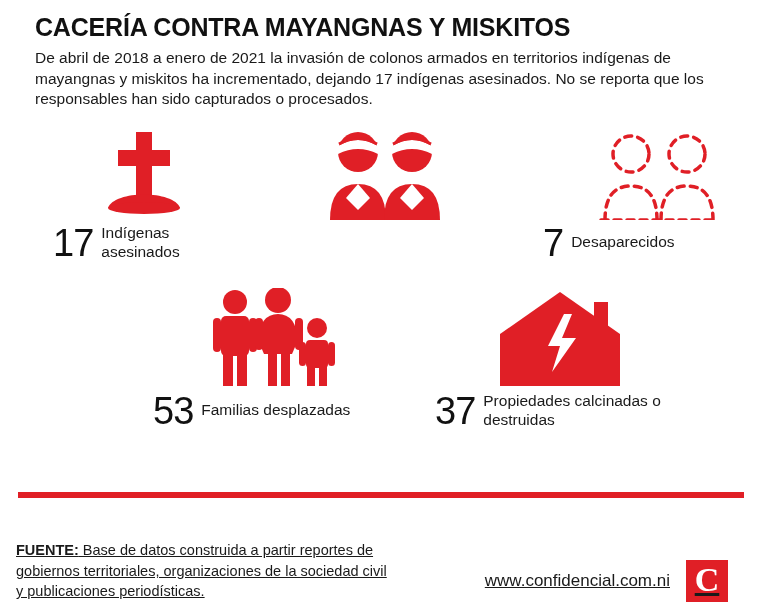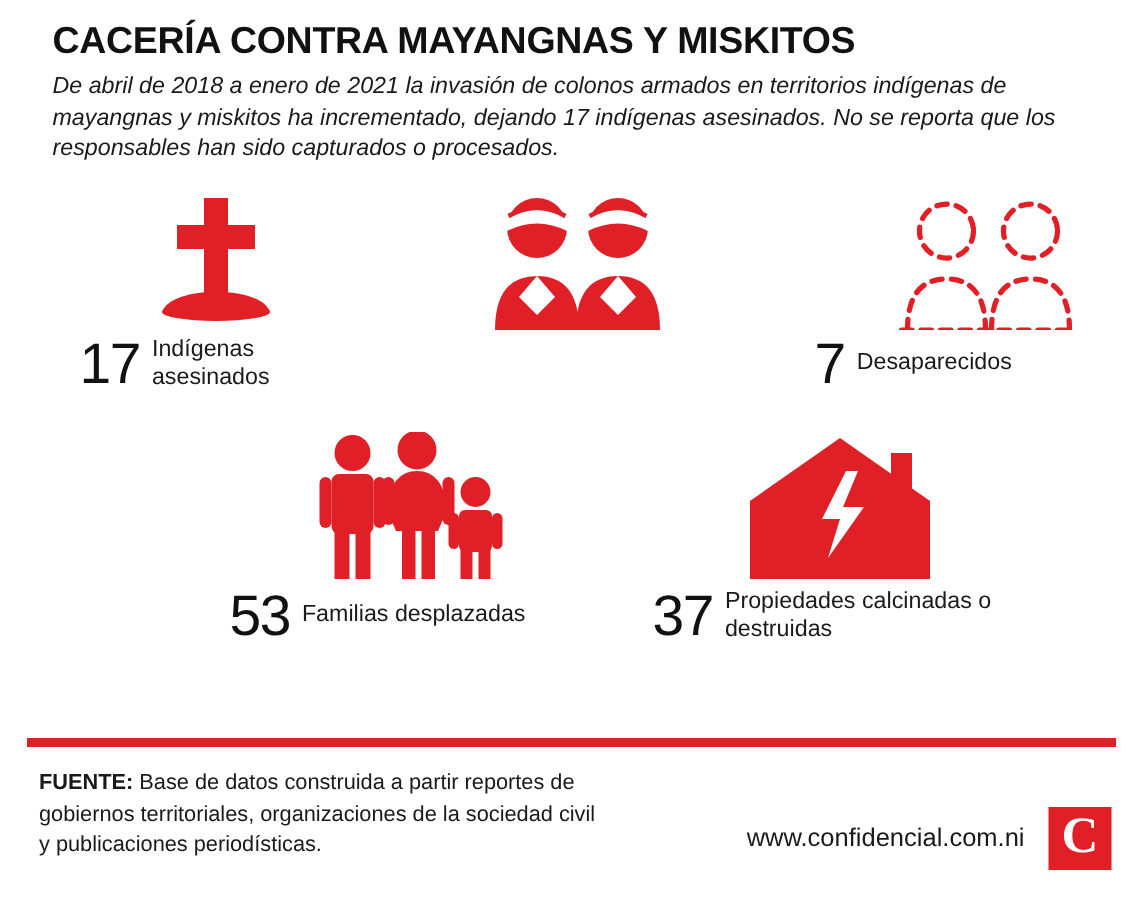--- a/index.html
+++ b/index.html
@@ -28,21 +28,20 @@
     line-height: 1.05;
     margin: 0 0 8px 0;
     color: #111111;
   }
   .standfirst {
     font-size: 15.5px;
     line-height: 1.32;
     margin: 0;
     color: #1a1a1a;
     max-width: 730px;
-    font-style: italic;
   }
 
   
   .stats {
     position: relative;
     margin-top: 18px;
     height: 340px;
   }
   .stat {
     position: absolute;
@@ -91,41 +90,42 @@
   .rule {
     position: absolute;
     left: 18px;
     right: 18px;
     top: 492px;
     height: 6px;
     background: #e01f26;
   }
   .footer {
     position: absolute;
-    left: 26px;
+    left: 16px;
     right: 18px;
     top: 512px;
     height: 90px;
     display: flex;
-    align-items: flex-start;
+    align-items: flex-end;
     justify-content: space-between;
+    text-decoration: underline;
   }
   .source {
     font-size: 14.5px;
     line-height: 1.42;
     max-width: 380px;
     color: #1a1a1a;
   }
   .source b { font-weight: bold; }
   .site-wrap {
     display: flex;
     align-items: center;
     gap: 16px;
     margin-top: 26px;
-    margin-right: 3px;
+    margin-right: 16px;
   }
   .site {
     font-size: 17px;
     color: #1a1a1a;
   }
   .logo {
     width: 42px;
     height: 42px;
     background: #e01f26;
     display: flex;

